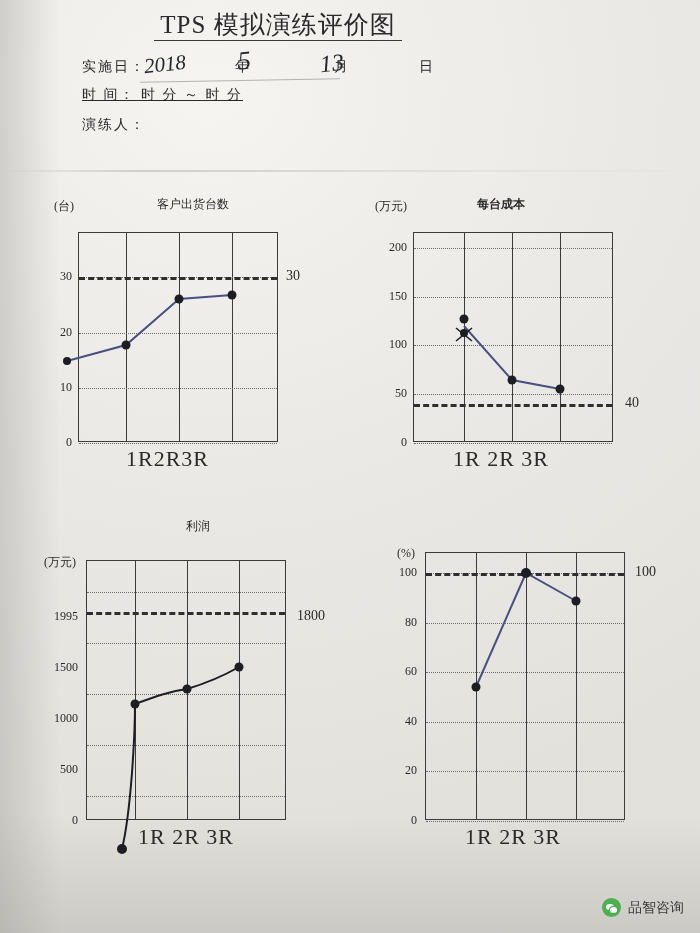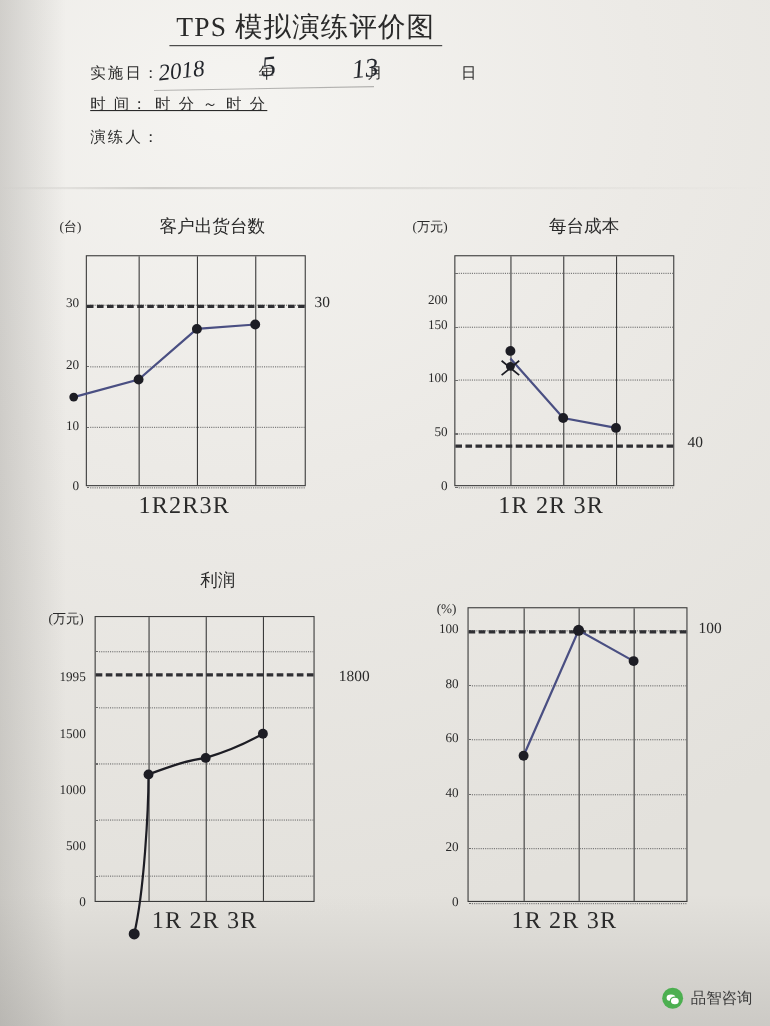--- a/index.html
+++ b/index.html
@@ -85,21 +85,21 @@
   }
 
   
   .chart {
     position: absolute;
   }
   .chart-title {
     position: absolute;
     width: 100%;
     text-align: center;
-    font-size: 16px;
+    font-size: 12px;
     top: 0;
   }
   .unit {
     position: absolute;
     font-size: 12px;
     top: 2px;
   }
   .plot {
     position: absolute;
     border: 1.3px solid #3b3b3b;
@@ -244,21 +244,21 @@
   <div class="ytick" style="left:-2px; top:136px; width:26px;">20</div>
   <div class="ytick" style="left:-2px; top:80px;  width:26px;">30</div>
 
   <div class="target-label" style="left:238px; top:80px;">30</div>
 
   <div class="xlabels" style="left:78px; top:250px;">1R2R3R</div>
 </div>
 
 <div class="chart" style="left:375px; top:196px; width:300px; height:280px;">
   <div class="unit" style="left:0px;">(万元)</div>
-  <div class="chart-title" style="left:36px; width:240px;">每台成本</div>
+  <div class="chart-title" style="left:6px; width:240px;font-weight:bold;">每台成本</div>
 
   <div class="plot" style="left:38px; top:36px; width:200px; height:210px;">
     <div class="vline" style="left:50px;"></div>
     <div class="vline" style="left:98px;"></div>
     <div class="vline" style="left:146px;"></div>
 
     <div class="gridline" style="top:210px;"></div>
     <div class="gridline" style="top:161px;"></div>
     <div class="gridline" style="top:112px;"></div>
     <div class="gridline" style="top:64px;"></div>
@@ -273,21 +273,21 @@
       <path d="M42,95 L58,108 M58,95 L42,108" stroke="#1d1d24" stroke-width="1.6" fill="none"></path>
       <circle cx="98" cy="147" r="4.5" fill="#1d1d24"></circle>
       <circle cx="146" cy="156" r="4.5" fill="#1d1d24"></circle>
     </svg>
   </div>
 
   <div class="ytick" style="left:-2px; top:246px; width:34px;">0</div>
   <div class="ytick" style="left:-2px; top:197px; width:34px;">50</div>
   <div class="ytick" style="left:-2px; top:148px; width:34px;">100</div>
   <div class="ytick" style="left:-2px; top:100px; width:34px;">150</div>
-  <div class="ytick" style="left:-2px; top:51px;  width:34px;margin-top:26px;">200</div>
+  <div class="ytick" style="left:-2px; top:51px;  width:34px;">200</div>
 
   <div class="target-label" style="left:250px; top:207px;">40</div>
 
   <div class="xlabels" style="left:78px; top:250px;">1R  2R  3R</div>
 </div>
 
 <div class="chart" style="left:38px; top:518px; width:310px; height:360px;">
   <div class="unit" style="left:6px; top:36px;">(万元)</div>
   <div class="chart-title" style="left:40px; width:240px; top:0;">利润</div>
 
@@ -312,21 +312,21 @@
       <circle cx="152" cy="106" r="4.5" fill="#1d1d24"></circle>
     </svg>
   </div>
 
   <div class="ytick" style="left:-6px; top:302px; width:46px;">0</div>
   <div class="ytick" style="left:-6px; top:251px; width:46px;">500</div>
   <div class="ytick" style="left:-6px; top:200px; width:46px;">1000</div>
   <div class="ytick" style="left:-6px; top:149px; width:46px;">1500</div>
   <div class="ytick" style="left:-6px; top:98px;  width:46px;">1995</div>
 
-  <div class="target-label" style="left:270px; top:98px;">1800</div>
+  <div class="target-label" style="left:259px; top:98px;">1800</div>
 
   <div class="xlabels" style="left:100px; top:306px;">1R  2R  3R</div>
 </div>
 
 <div class="chart" style="left:385px; top:518px; width:300px; height:330px;">
   <div class="unit" style="left:12px; top:28px;">(%)</div>
 
   <div class="plot" style="left:40px; top:34px; width:200px; height:268px;">
     <div class="vline" style="left:50px;"></div>
     <div class="vline" style="left:100px;"></div>

